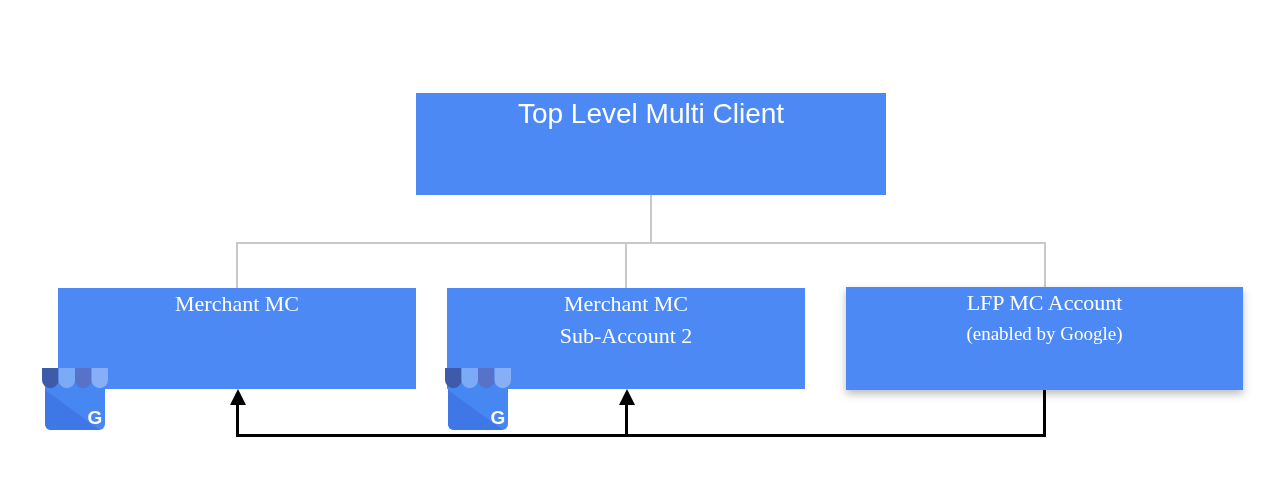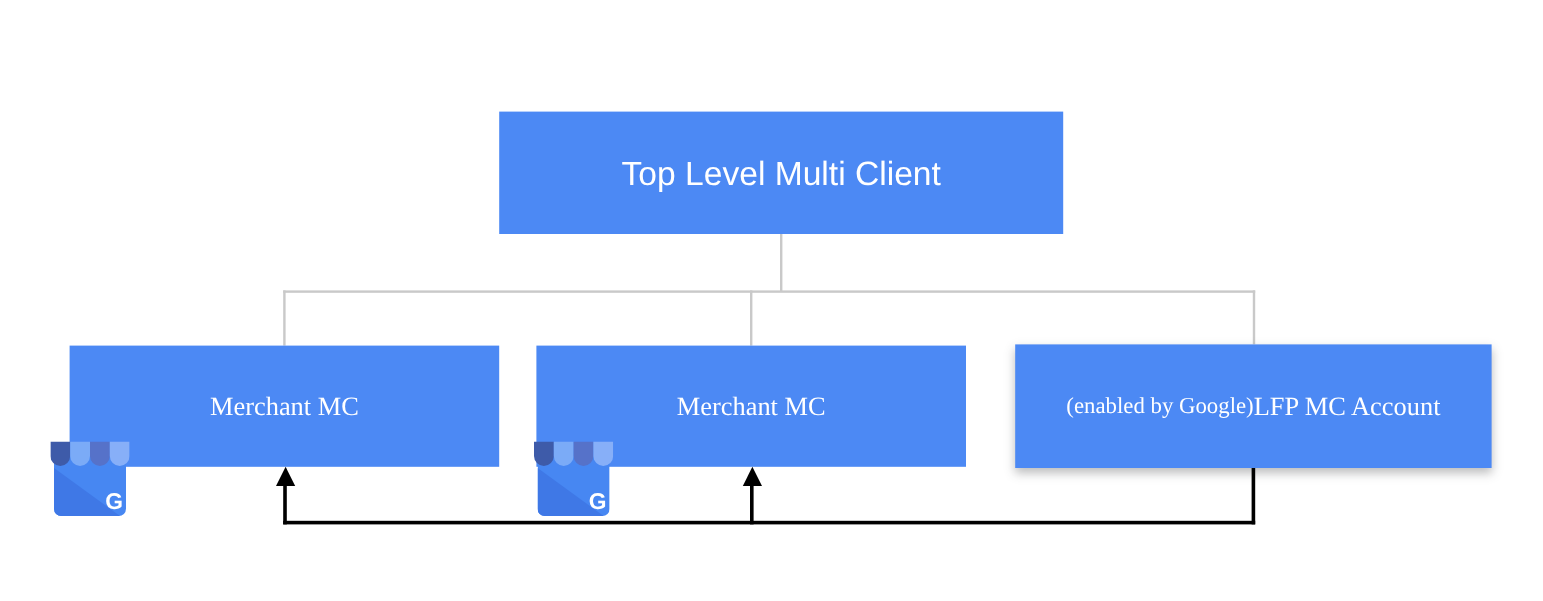--- a/index.html
+++ b/index.html
@@ -10,22 +10,21 @@
     width: 1286px;
     height: 501px;
     background: #ffffff;
     font-family: "Liberation Sans", sans-serif;
     overflow: hidden;
   }
 
   .node {
     position: absolute;
     display: flex;
-    flex-direction: row;
-    justify-content: center;
+    flex-direction: column;
     align-items: center;
     text-align: center;
     background: var(--box-fill, #4C89F4);
     color: var(--box-text, #ffffff);
   }
 
   .node .line { display: block; }
 
   #root-box {
     left: 416px; top: 93px; width: 470px; height: 102px;
@@ -85,25 +84,26 @@
   <div class="tline" id="tree-drop-c1"></div>
   <div class="tline" id="tree-drop-c2"></div>
   <div class="tline" id="tree-drop-c3"></div>
 
   <div class="node child" id="child-box-1">
     <span class="line line1">Merchant MC</span>
   </div>
 
   <div class="node child" id="child-box-2">
     <span class="line line1">Merchant MC</span>
+    <span class="line line2">Sub-Account 2</span>
   </div>
 
   <div class="node child" id="child-box-3">
+    <span class="line line1">LFP MC Account</span>
     <span class="line line2">(enabled by Google)</span>
-    <span class="line line1">LFP MC Account</span>
   </div>
 
   <div class="bline" id="flow-lfp-down"></div>
   <div class="bline" id="flow-rail"></div>
   <div class="bline" id="flow-stem-1"></div>
   <div class="bline" id="flow-stem-2"></div>
   <div class="arrowhead-up" id="arrowhead-1"></div>
   <div class="arrowhead-up" id="arrowhead-2"></div>
 
   <svg class="gmb-icon" id="gmb-icon-1" viewBox="0 0 66 62">

